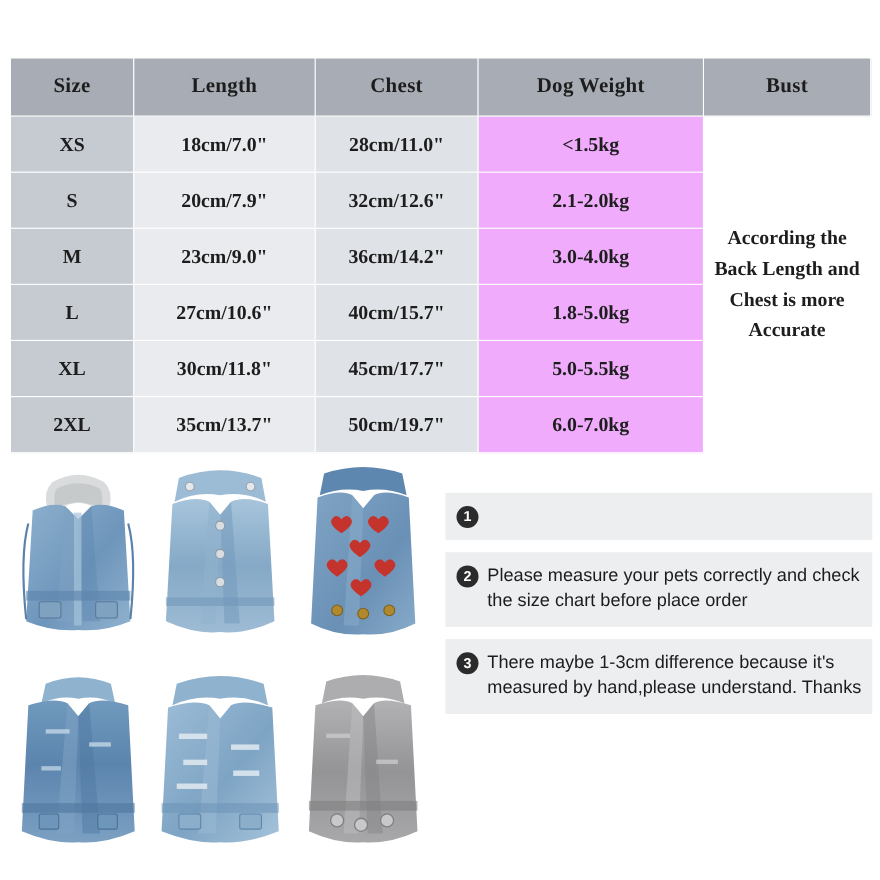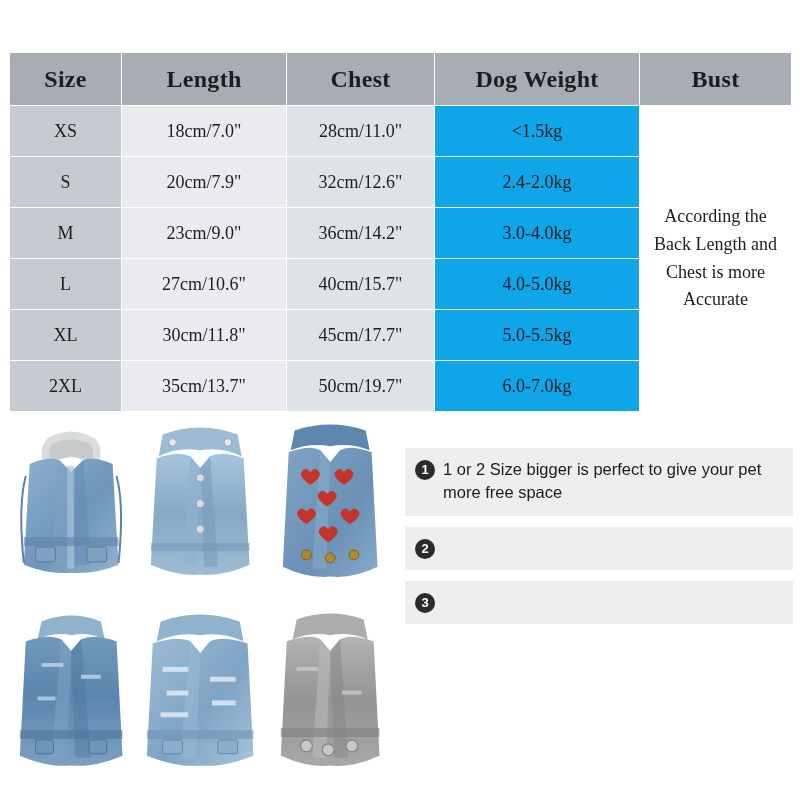--- a/index.html
+++ b/index.html
@@ -34,39 +34,39 @@
   table.size-chart th,
   table.size-chart td {
     border: 1px solid #ffffff;
     text-align: center;
     vertical-align: middle;
     color: #1d1d1d;
   }
   table.size-chart thead th {
     background: #a8adb5;
     height: 50px;
-    font-size: 24px;
+    font-size: 19px;
     font-weight: bold;
     letter-spacing: 0.3px;
   }
   table.size-chart tbody td {
     height: 48px;
     font-size: 18px;
-    font-weight: normal;
+    font-weight: bold;
   }
   .col-size   { width: 112px; }
   .col-length { width: 165px; }
   .col-bust   { width: 148px; }
   .col-weight { width: 205px; }
   .col-tips   { width: 152px; }
 
   td.cell-size   { background: #c6cbd2; }
   td.cell-length { background: #e9ebee; }
   td.cell-bust   { background: #dfe2e6; }
-  td.cell-weight { background: #0ea5e9; }
+  td.cell-weight { background: #f0abfc; }
   td.cell-tips {
     background: #ffffff;
     font-size: 17px;
     line-height: 1.55;
     color: #1d1d1d;
     padding: 4px 6px;
     margin-left: 48px;
   }
 
   
@@ -152,33 +152,33 @@
           <td class="cell-size">XS</td>
           <td class="cell-length">18cm/7.0"</td>
           <td class="cell-bust">28cm/11.0"</td>
           <td class="cell-weight">&lt;1.5kg</td>
           <td class="cell-tips" rowspan="6">According the Back Length and Chest is more Accurate</td>
         </tr>
         <tr>
           <td class="cell-size">S</td>
           <td class="cell-length">20cm/7.9"</td>
           <td class="cell-bust">32cm/12.6"</td>
-          <td class="cell-weight">2.4-2.0kg</td>
+          <td class="cell-weight">2.1-2.0kg</td>
         </tr>
         <tr>
           <td class="cell-size">M</td>
           <td class="cell-length">23cm/9.0"</td>
           <td class="cell-bust">36cm/14.2"</td>
           <td class="cell-weight">3.0-4.0kg</td>
         </tr>
         <tr>
           <td class="cell-size">L</td>
           <td class="cell-length">27cm/10.6"</td>
           <td class="cell-bust">40cm/15.7"</td>
-          <td class="cell-weight">4.0-5.0kg</td>
+          <td class="cell-weight">1.8-5.0kg</td>
         </tr>
         <tr>
           <td class="cell-size">XL</td>
           <td class="cell-length">30cm/11.8"</td>
           <td class="cell-bust">45cm/17.7"</td>
           <td class="cell-weight">5.0-5.5kg</td>
         </tr>
         <tr>
           <td class="cell-size">2XL</td>
           <td class="cell-length">35cm/13.7"</td>
@@ -334,23 +334,24 @@
         <circle cx="86" cy="142" r="6" fill="#c8c8ca" stroke="#7f7f81" stroke-width="1.2"></circle>
         <rect x="30" y="62" width="22" height="4" fill="#c9c9cb" opacity="0.8"></rect>
         <rect x="76" y="86" width="20" height="4" fill="#c9c9cb" opacity="0.8"></rect>
       </svg>
     </div>
   </div>
 
   <div class="notes">
     <div class="note">
       <div class="num">1</div>
-      <div class="txt">1 or 2 Size bigger is perfect to give your pet more free space</div>
     </div>
     <div class="note">
       <div class="num">2</div>
+      <div class="txt">Please measure your pets correctly and check the size chart before place order</div>
     </div>
     <div class="note">
       <div class="num">3</div>
+      <div class="txt">There maybe 1-3cm difference because it's measured by hand,please understand. Thanks</div>
     </div>
   </div>
 
 </div>
 
 </body></html>

